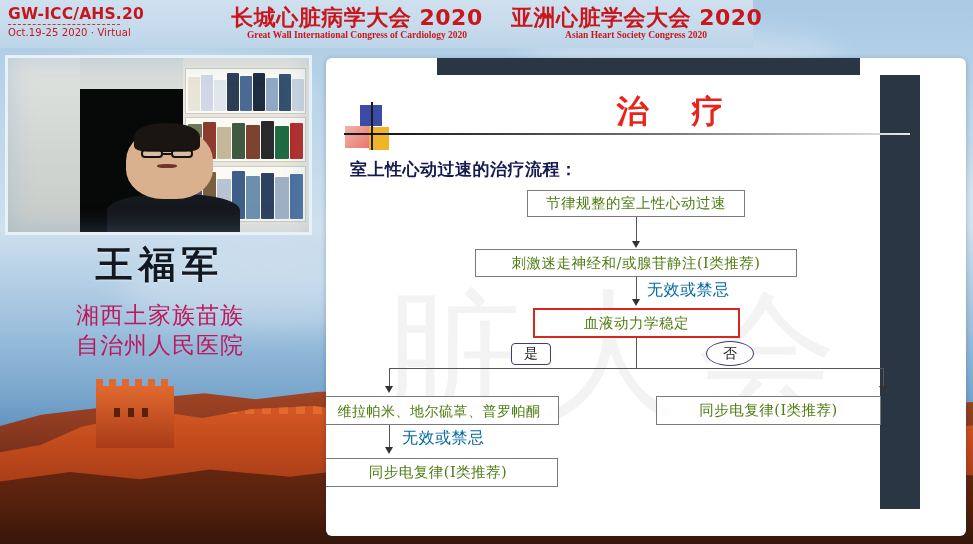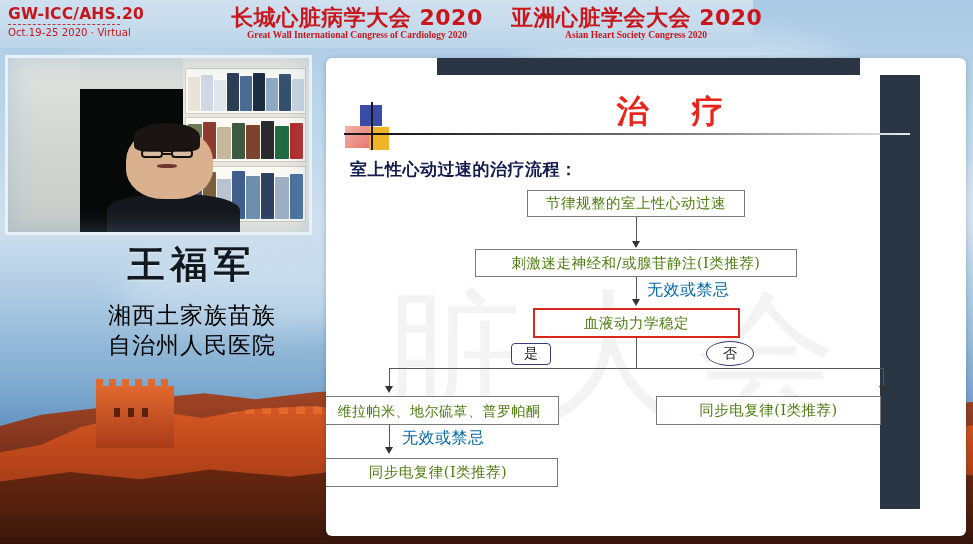--- a/index.html
+++ b/index.html
@@ -73,24 +73,24 @@
   #v-glass{position:absolute;left:17%;top:30%;width:60%;height:13%;}
   #v-glass .lens{position:absolute;width:42%;height:100%;border:2.2px solid #15110f;border-radius:4px;box-sizing:border-box;background:rgba(225,225,225,.25);}
   #v-glass .lens.l{left:0;}#v-glass .lens.r{right:0;}
   #v-glass .br{position:absolute;left:42%;right:42%;top:44%;height:2px;background:#15110f;}
   #v-mouth{position:absolute;left:36%;top:51%;width:22%;height:6%;background:#6d352e;border-radius:40%;}
   #v-body{position:absolute;left:0;bottom:0;width:100%;height:36%;background:#15181d;border-radius:44% 44% 0 0;}
   #v-glow{position:absolute;inset:0;box-shadow:inset 0 0 26px rgba(120,160,200,.35);}
 
   
   #speaker{position:absolute;left:0;top:245px;width:320px;z-index:6;text-align:center;
-     font-family:"DejaVu Sans",sans-serif;padding-left:32px;}
+     font-family:"DejaVu Sans",sans-serif;}
   #sp-name{font-size:37px;font-weight:bold;color:#111820;letter-spacing:6px;line-height:1.1;
      text-shadow:0 1px 2px rgba(255,255,255,.5);}
-  #sp-org{margin-top:14px;font-size:23px;color:#000000;line-height:1.32;letter-spacing:1px;}
+  #sp-org{margin-top:14px;font-size:23px;color:#be185d;line-height:1.32;letter-spacing:1px;}
 
   
   #slide{position:absolute;left:326px;top:58px;width:640px;height:478px;z-index:7;
      background:#ffffff;border-radius:6px;box-shadow:0 1px 5px rgba(10,30,60,.25);overflow:hidden;}
   #slide-topbar{position:absolute;left:111px;top:0;width:423px;height:17px;background:#2a3644;}
   #slide-rightbar{position:absolute;right:46px;top:17px;width:40px;bottom:27px;background:#2a3644;}
   #wm{position:absolute;left:55px;top:205px;font-size:140px;color:#000;opacity:.045;
      font-family:"DejaVu Serif",serif;letter-spacing:18px;white-space:nowrap;pointer-events:none;}
 
   #deco{position:absolute;left:18px;top:44px;width:52px;height:48px;}

